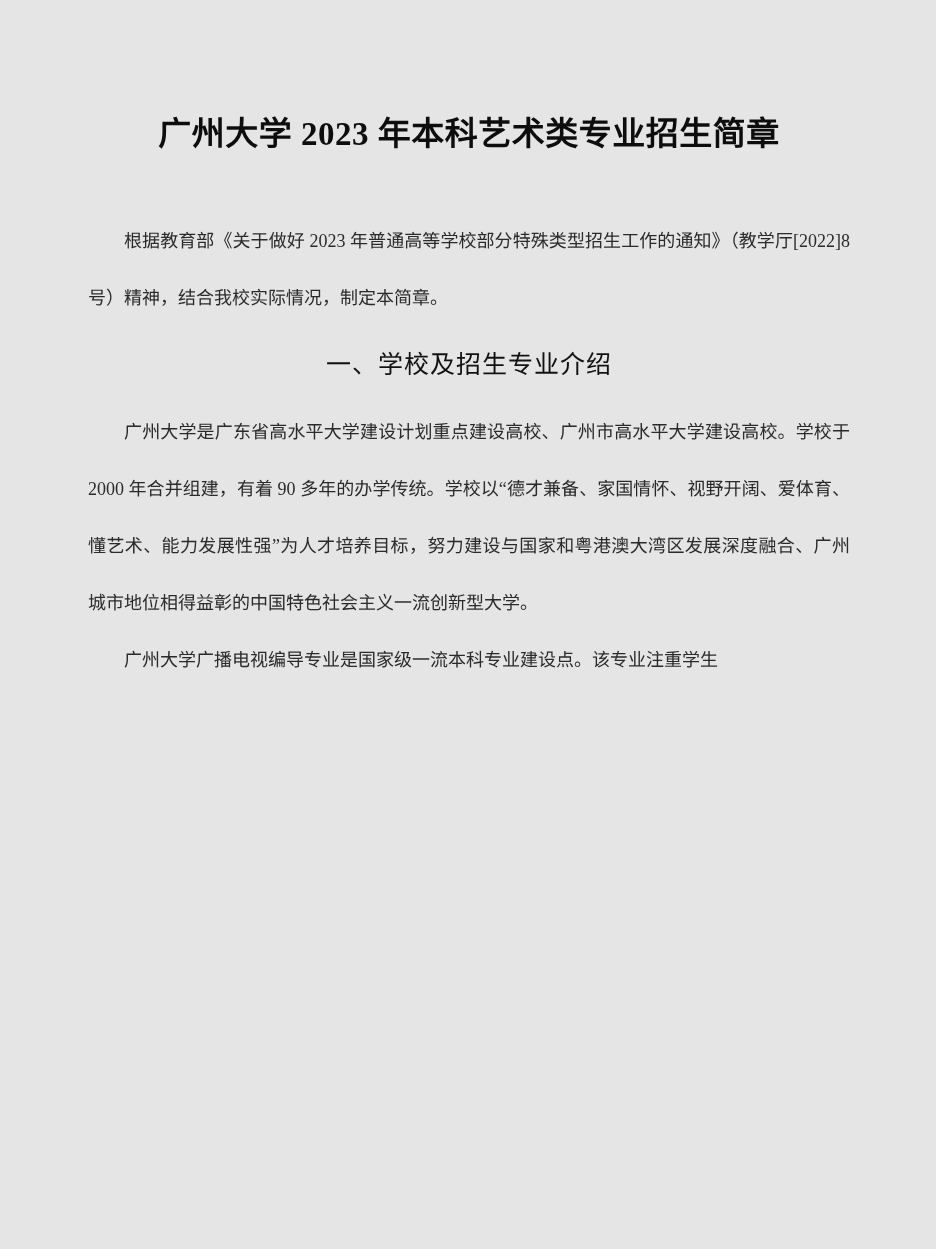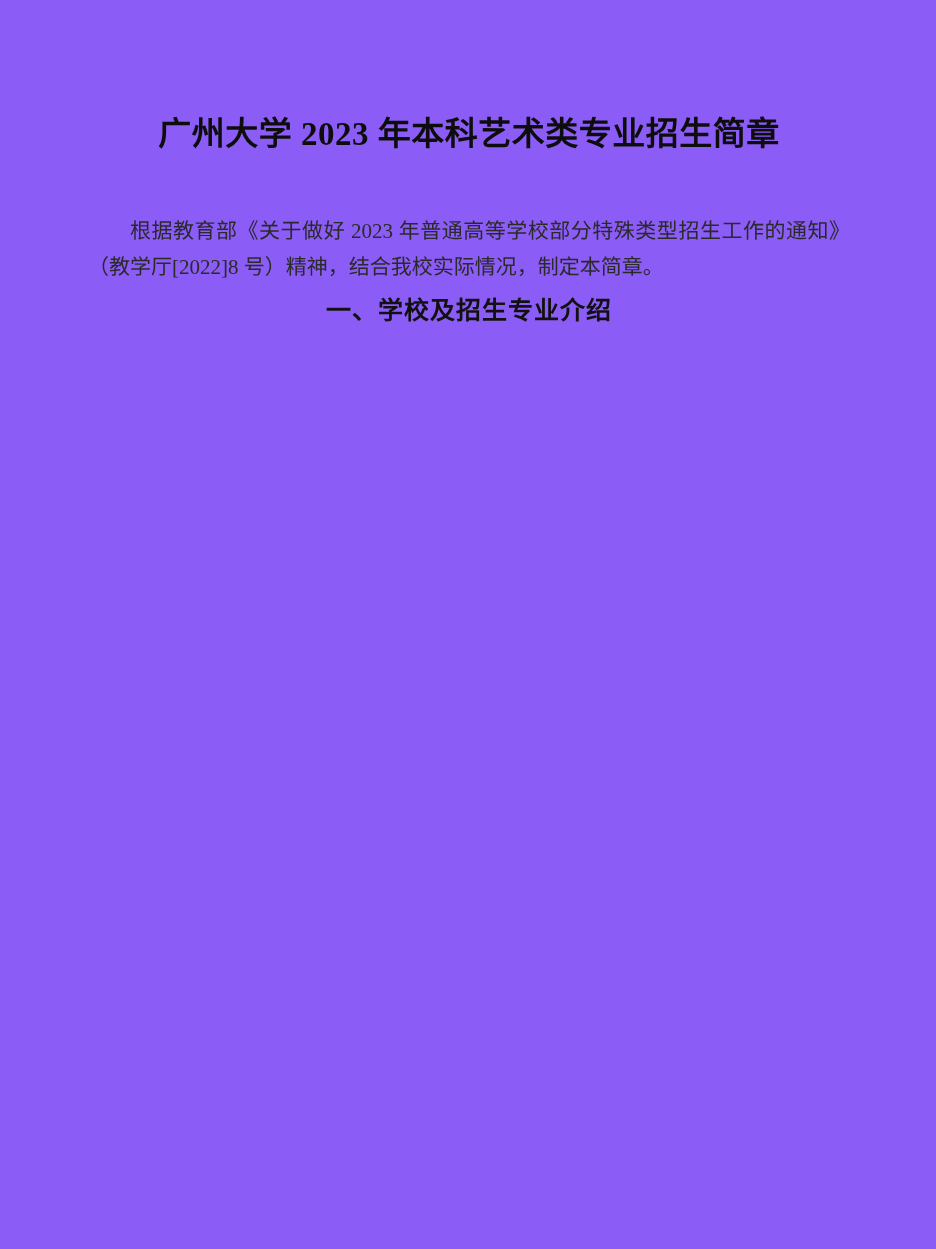--- a/index.html
+++ b/index.html
@@ -6,21 +6,21 @@
   html, body {
     margin: 0;
     padding: 0;
     background: #ffffff;
   }
   .page {
     position: relative;
     width: 936px;
     height: 1249px;
     margin: 0 auto;
-    background: #8b5cf6;
+    background: #e5e5e5;
     overflow: hidden;
     box-sizing: border-box;
   }
   .doc-body {
     position: absolute;
     left: 88px;
     top: 0;
     width: 762px;
   }
 
@@ -34,35 +34,35 @@
     text-align: center;
     margin: 0;
     padding-top: 113px;
     letter-spacing: 0.5px;
     white-space: nowrap;
   }
 
   
   .section-heading {
     font-family: "Liberation Sans", "DejaVu Sans", sans-serif;
-    font-weight: bold;
+    font-weight: normal;
     font-size: 25px;
     line-height: 1.25;
     color: #111111;
     text-align: center;
-    margin: 0;
+    margin: 12px;
     letter-spacing: 1px;
     white-space: nowrap;
   }
 
   
   .para {
     font-family: "Liberation Serif", "DejaVu Serif", serif;
-    font-size: 21px;
-    line-height: 36px;
+    font-size: 18px;
+    line-height: 57px;
     color: #2a2a2a;
     margin: 0;
     text-align: justify;
     text-justify: inter-ideograph;
     text-indent: 2em;
     word-break: break-all;
     -webkit-font-smoothing: antialiased;
   }
   .para + .para { margin-top: 0; }
 
@@ -82,18 +82,20 @@
     <div class="gap-after-title"></div>
 
     <p class="para">根据教育部《关于做好 2023 年普通高等学校部分特殊类型招生工作的通知》（教学厅[2022]8 号）精神，结合我校实际情况，制定本简章。</p>
 
     <div class="gap-before-head"></div>
 
     <h2 class="section-heading">一、学校及招生专业介绍</h2>
 
     <div class="gap-after-head"></div>
 
+    <p class="para">广州大学是广东省高水平大学建设计划重点建设高校、广州市高水平大学建设高校。学校于 2000 年合并组建，有着 90 多年的办学传统。学校以“德才兼备、家国情怀、视野开阔、爱体育、懂艺术、能力发展性强”为人才培养目标，努力建设与国家和粤港澳大湾区发展深度融合、广州城市地位相得益彰的中国特色社会主义一流创新型大学。</p>
 
 
 
+    <p class="para">广州大学广播电视编导专业是国家级一流本科专业建设点。该专业注重学生</p>
 
   </div>
 </div>
 
 </body></html>

